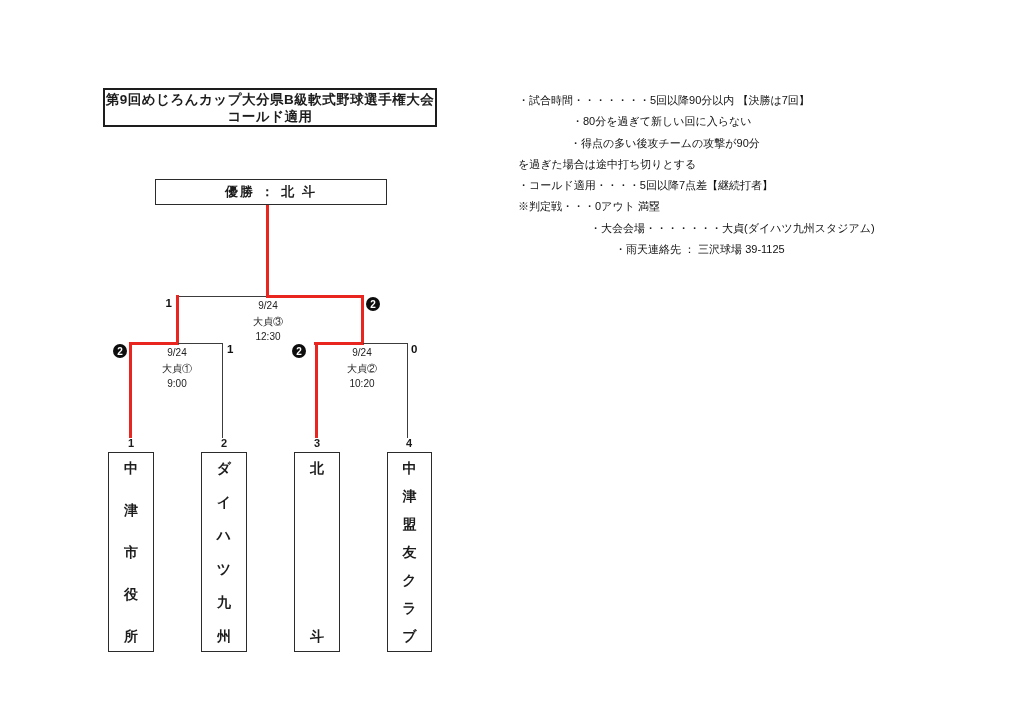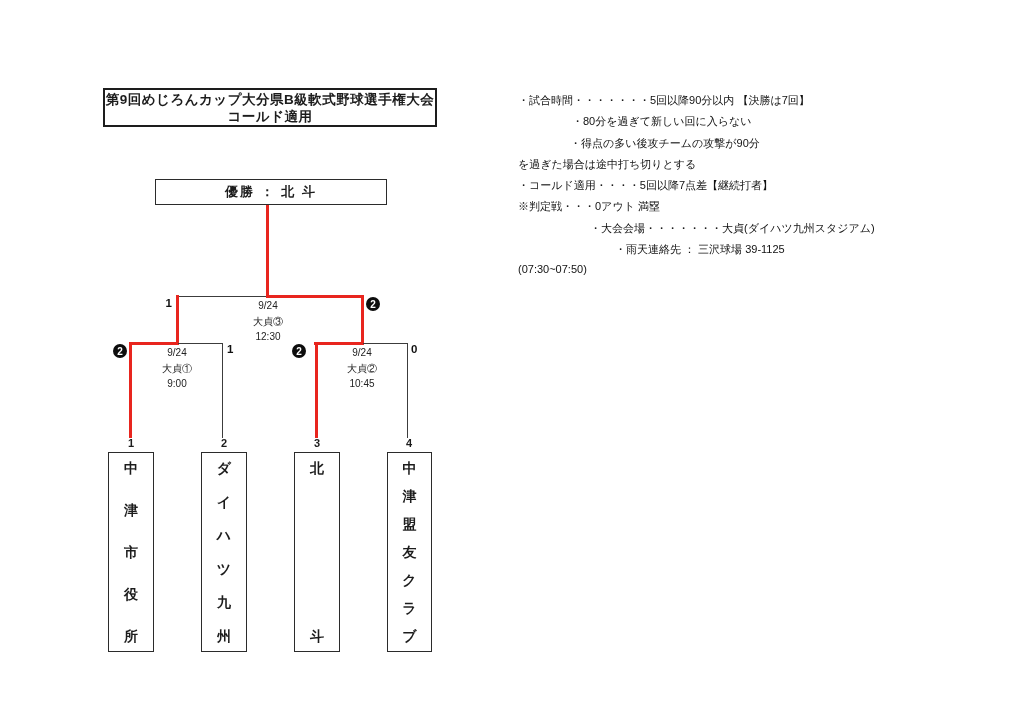--- a/index.html
+++ b/index.html
@@ -92,21 +92,21 @@
     <div>9/24</div>
     <div>大貞①</div>
     <div>9:00</div>
   </div>
 
   <div class="win-circle" style="left:292px;top:344px;">2</div>
   <div class="score" style="left:411px;top:343px;">0</div>
   <div class="match-info" style="left:317px;top:345px;">
     <div>9/24</div>
     <div>大貞②</div>
-    <div>10:45</div>
+    <div>10:20</div>
   </div>
 
   <div class="seed" style="left:121px;">1</div>
   <div class="seed" style="left:214px;">2</div>
   <div class="seed" style="left:307px;">3</div>
   <div class="seed" style="left:399px;">4</div>
 
   <div class="team-box" style="left:108px;">
     <div class="team-name">
         <span>中</span>
@@ -146,16 +146,15 @@
 
   <div id="notes">
     <div>・試合時間・・・・・・・5回以降90分以内 【決勝は7回】</div>
     <div>・80分を過ぎて新しい回に入らない</div>
     <div>・得点の多い後攻チームの攻撃が90分</div>
     <div>を過ぎた場合は途中打ち切りとする</div>
     <div>・コールド適用・・・・5回以降7点差【継続打者】</div>
     <div>※判定戦・・・0アウト 満塁</div>
     <div>・大会会場・・・・・・・大貞(ダイハツ九州スタジアム)</div>
     <div>・雨天連絡先 ： 三沢球場 39-1125</div>
-    <div>(07:30~07:50)</div>
   </div>
 
 </div>
 
 </body></html>

